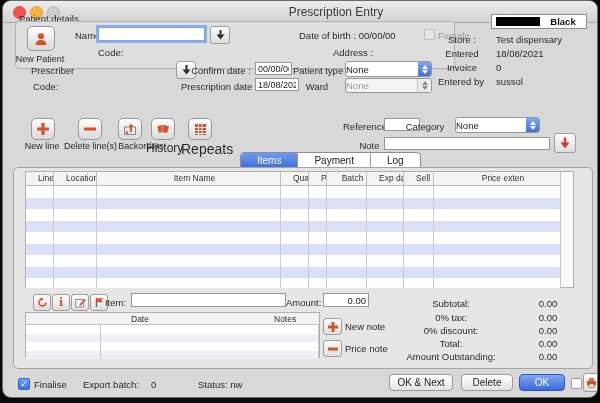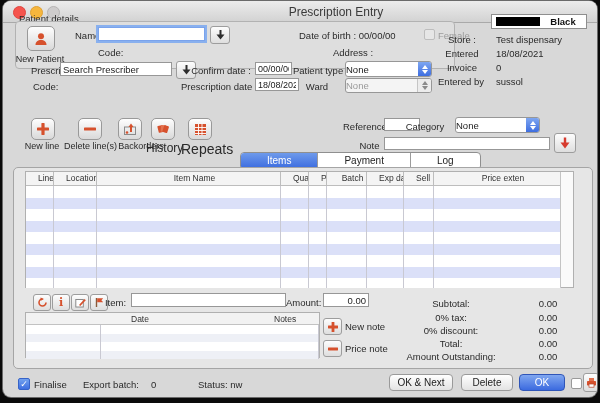--- a/index.html
+++ b/index.html
@@ -36,21 +36,21 @@
   .chev-dn{width:0;height:0;border-left:3px solid transparent;border-right:3px solid transparent;border-top:4px solid #fff;}
   .stepper.disabled .chev-up{border-bottom-color:#8a8a8a;}
   .stepper.disabled .chev-dn{border-top-color:#8a8a8a;}
   .checkbox{position:absolute;width:10px;height:10px;background:#fff;border:1px solid #9a9a9a;border-radius:2px;}
   .checkbox.checked{background:linear-gradient(#71a1ee,#3e6fe1);border:1px solid #3663c8;color:#fff;
                     font-size:9px;line-height:10px;text-align:center;}
   .checkbox.checked::after{content:"✓";}
   .checkbox.disabled{background:#e6e6e6;border-color:#bdbdbd;}
   .tabs{position:absolute;left:237px;top:151px;height:16px;display:flex;border:1px solid #8f8f8f;
         border-radius:4px;overflow:hidden;background:#fff;font-size:10px;}
-  .tab{padding:0 26px;line-height:15px;border-right:1px solid #9b9b9b;color:#222;}
+  .tab{padding:0 16px;line-height:15px;border-right:1px solid #9b9b9b;color:#222;}
   .tab:last-child{border-right:none;}
   .tab.active{background:linear-gradient(#6e9aeb,#3a6adf);color:#fff;}
   .panel{position:absolute;left:10px;top:166px;width:580px;height:202px;background:#e6e6e6;
          border:1px solid #a5a5a5;border-radius:5px;box-sizing:border-box;}
   .itable{position:absolute;left:22px;top:170px;width:549px;height:117px;background:#fff;
           border:1px solid #b0b0b0;box-sizing:border-box;}
   .ithead{display:flex;height:13px;background:#f4f4f4;border-bottom:1px solid #bdbdbd;width:535px;}
   .th{border-right:1px solid #bdbdbd;font-size:8.5px;color:#333;text-align:center;line-height:13px;
       box-sizing:border-box;overflow:hidden;white-space:nowrap;padding-left:12px;}
   .itbody{width:535px;height:102px;overflow:hidden;}
@@ -108,21 +108,20 @@
       </span>
     </div>
     <div class="lbl" style="left:95px;top:46px;">Code:</div>
 
     <div class="lbl" style="left:296px;top:29px;">Date of birth : 00/00/00</div>
     <div class="lbl" style="left:330px;top:46px;">Address :</div>
     <div class="checkbox disabled" style="left:421px;top:28px;width:9px;height:9px;"></div>
     <div class="lbl dim" style="left:435px;top:29px;">Female</div>
 
     <div class="lbl" style="left:28px;top:64px;">Prescriber</div>
-    <input class="inp" style="left: 57px; top: 61px; width: 112px; height: 14px;" value="Search Prescriber">
     <div class="smallbtn" style="left:173px;top:60px;width:18px;height:16px;">
       <span>
         <svg width="9" height="10" viewBox="0 0 9 10">
             <path d="M4.5 0v5" stroke="#2d2d2d" stroke-width="2"></path>
             <path d="M0.5 4.5h8L4.5 9.5z" fill="#2d2d2d"></path>
           </svg>
       </span>
     </div>
     <div class="lbl" style="left:30px;top:80px;">Code:</div>
 

